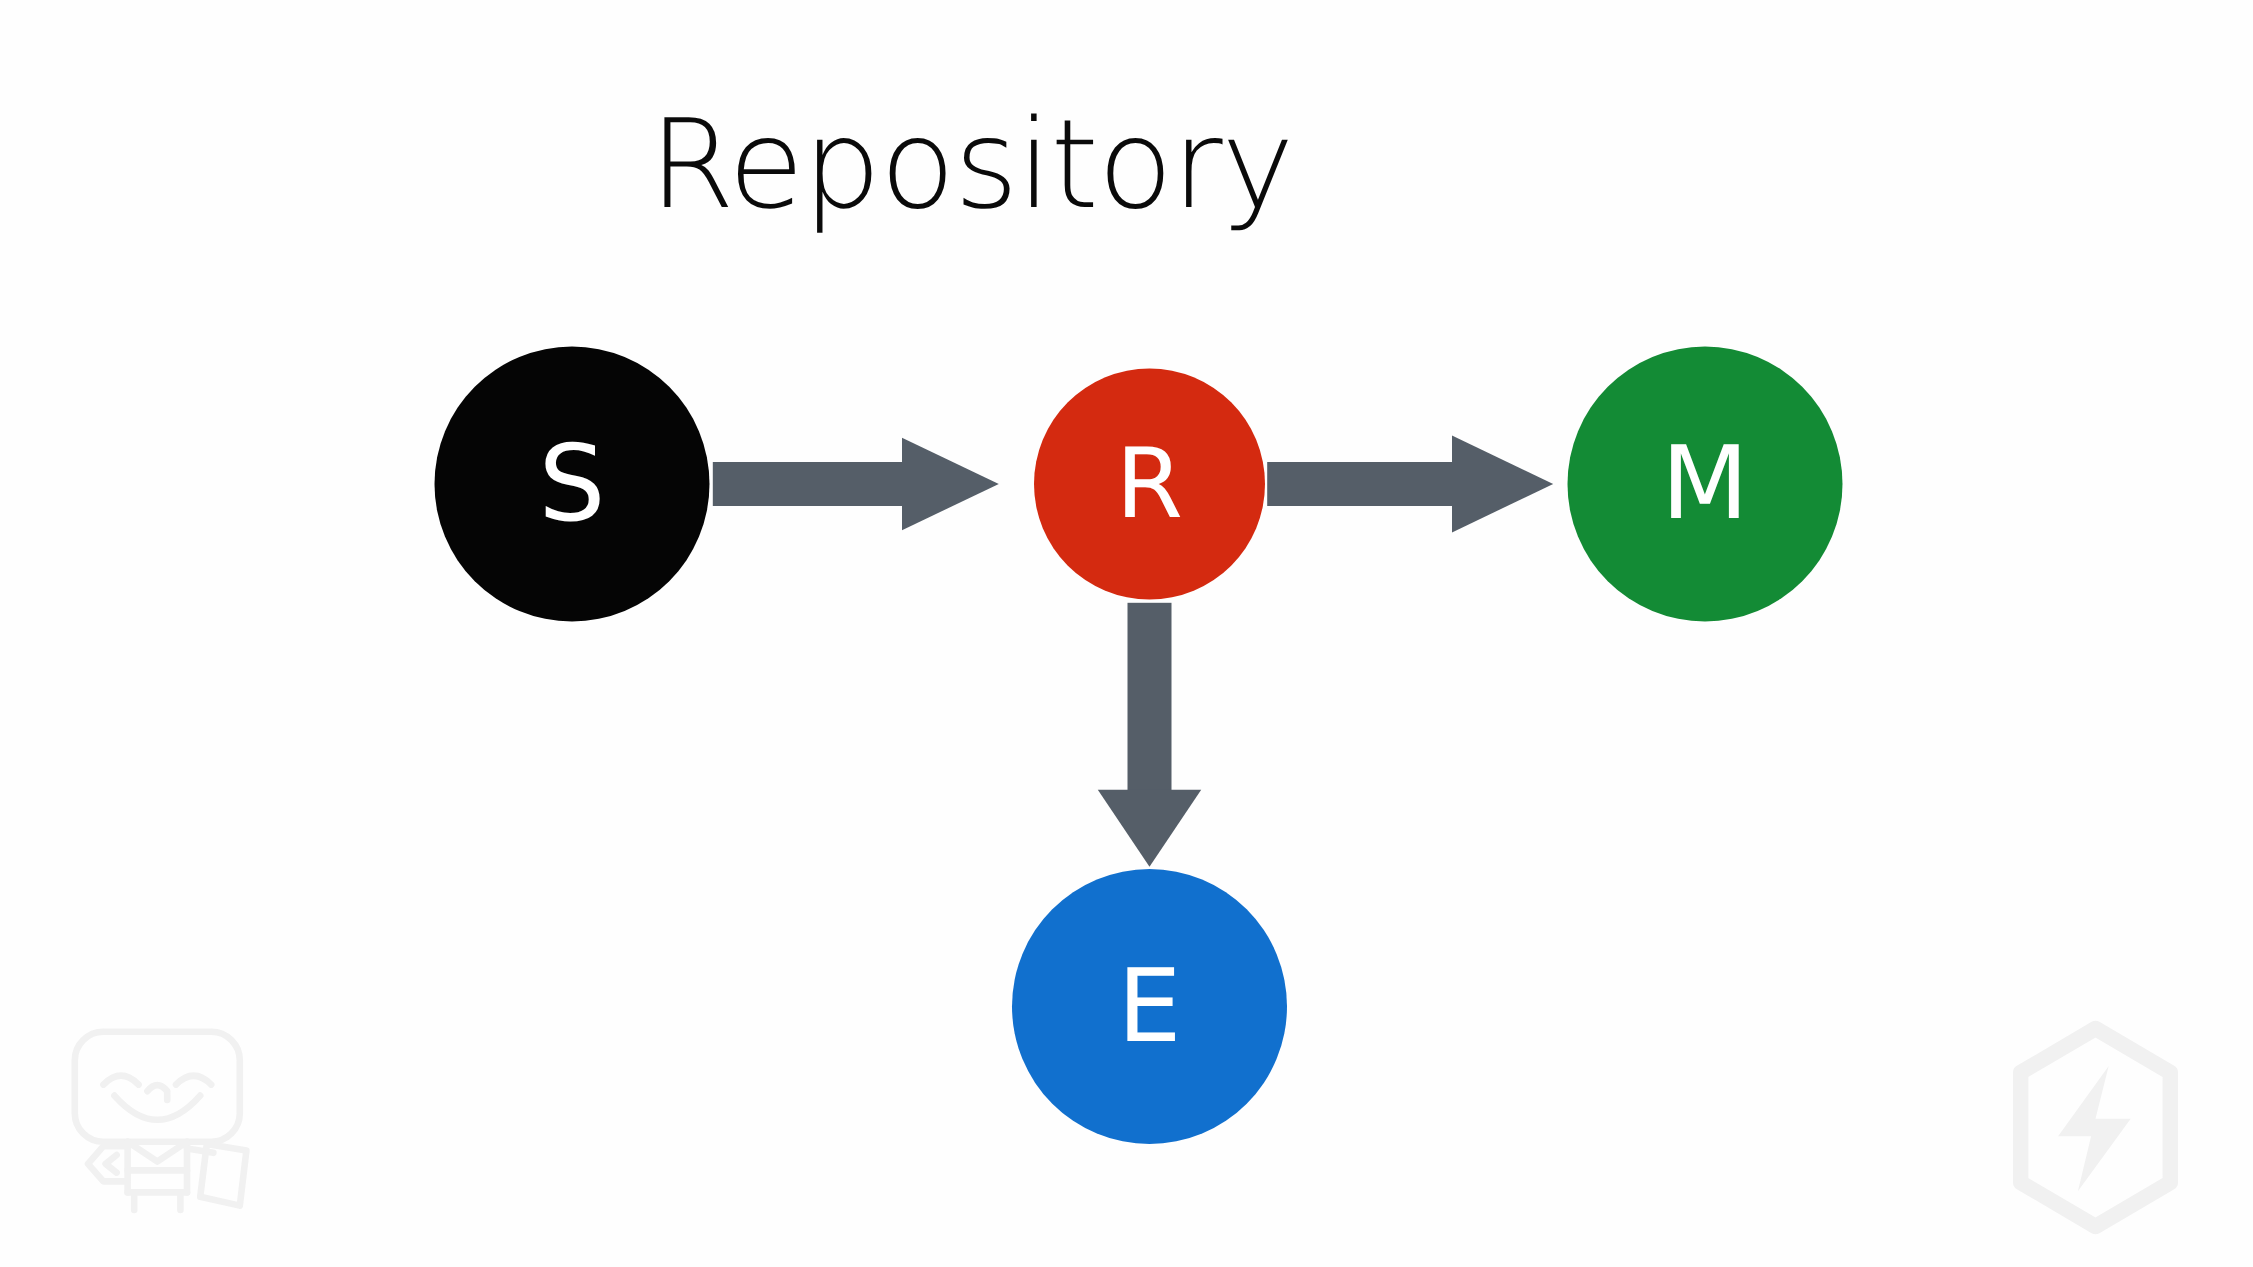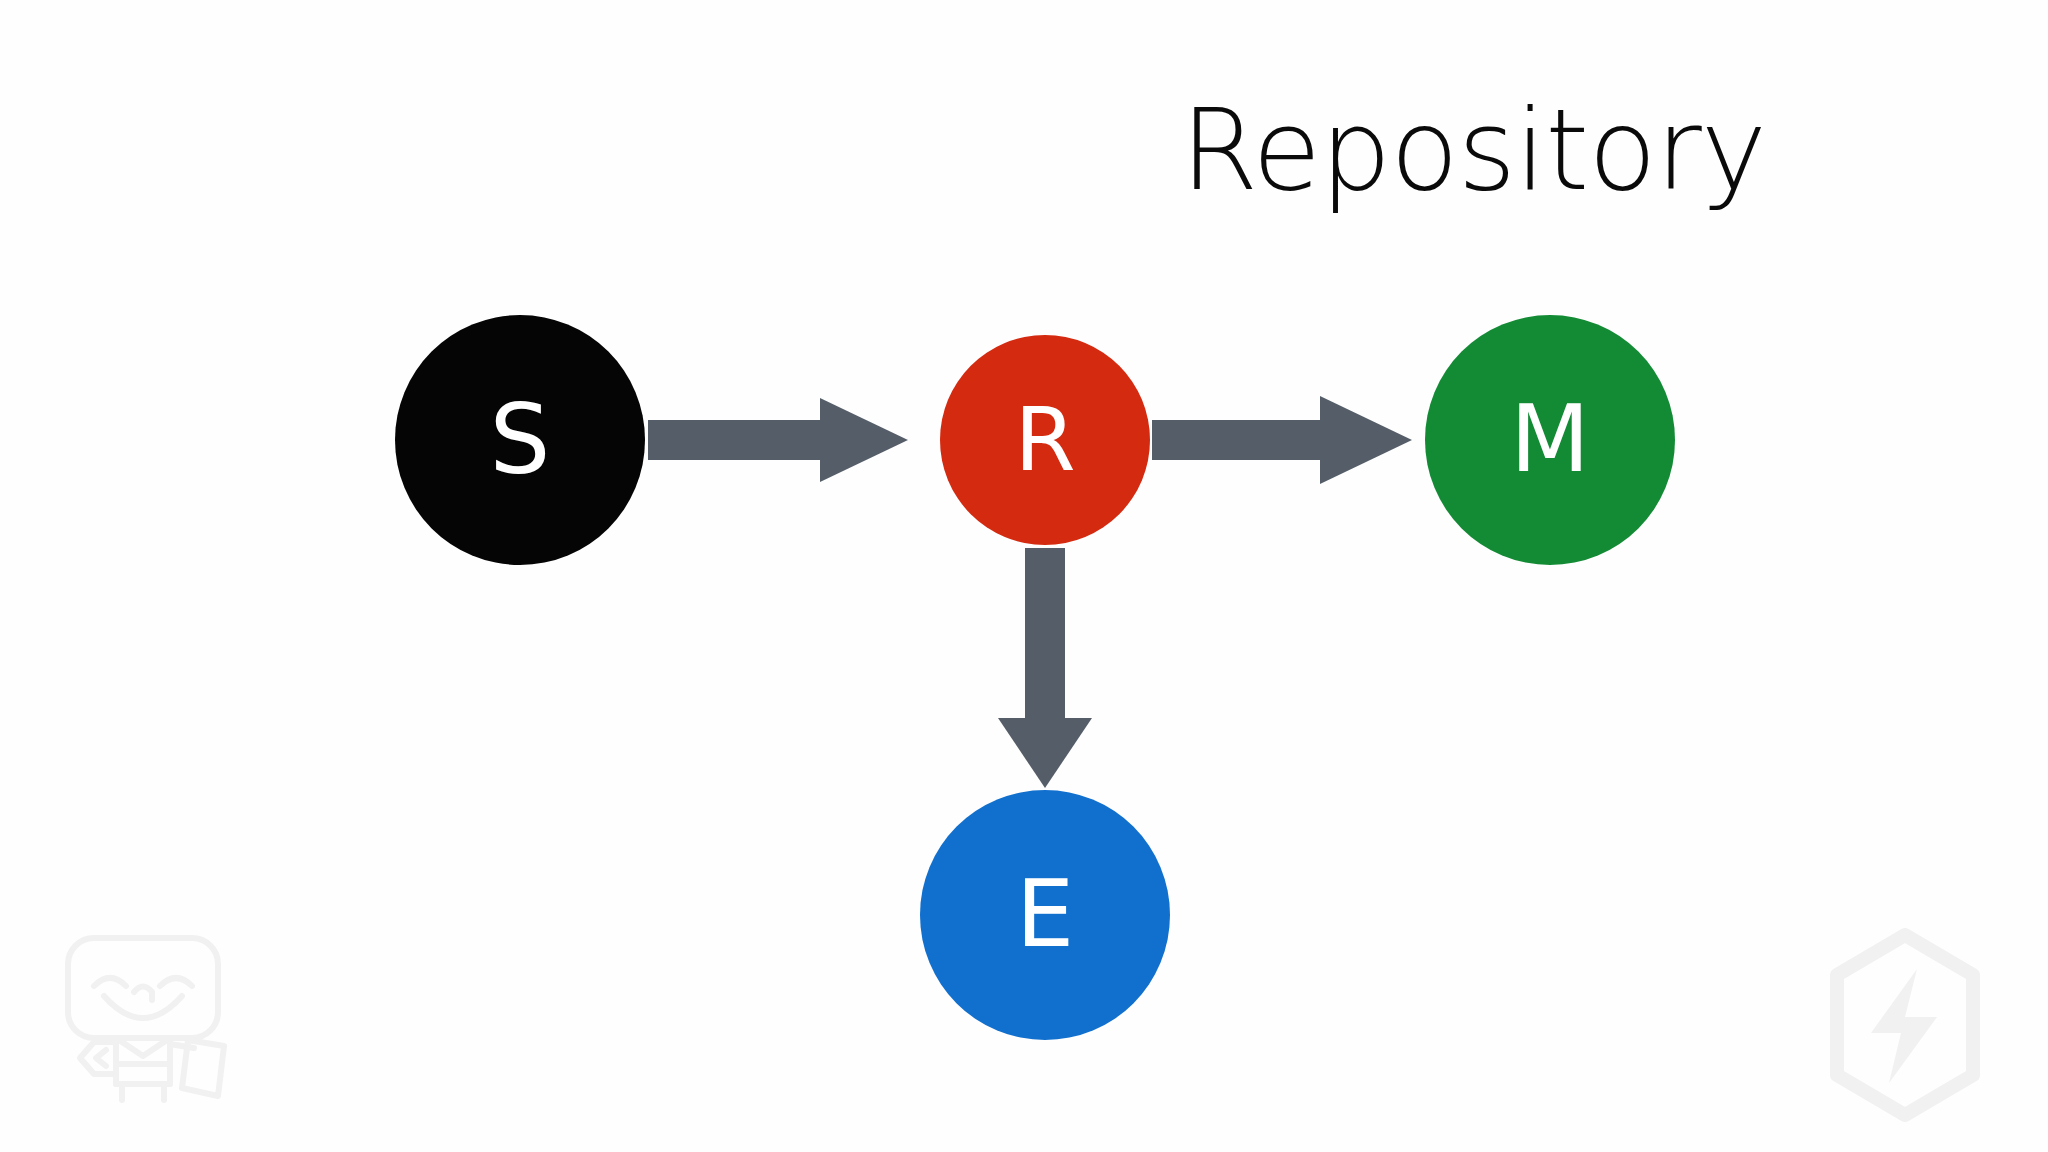--- a/index.html
+++ b/index.html
@@ -18,21 +18,21 @@
     background: #fefefe;
     overflow: hidden;
   }
 
   
   #diagram-title {
     position: absolute;
     left: 0;
     top: 92px;
     width: 1766px;
-    text-align: right;
+    text-align: center;
     font-family: "DejaVu Sans", "Liberation Sans", sans-serif;
     font-size: 112px;
     font-weight: 300;
     line-height: 1.05;
     letter-spacing: -1px;
     color: #0a0a0a;
     white-space: nowrap;
     user-select: none;
   }
 

